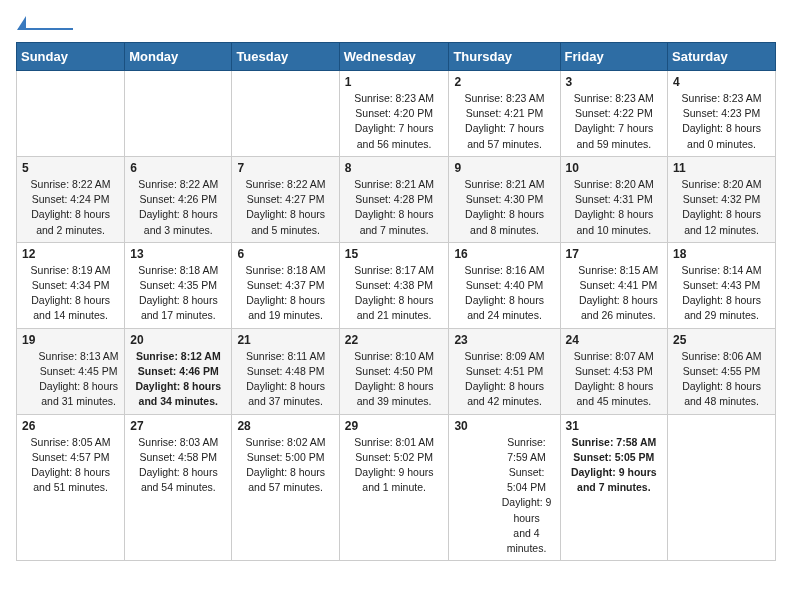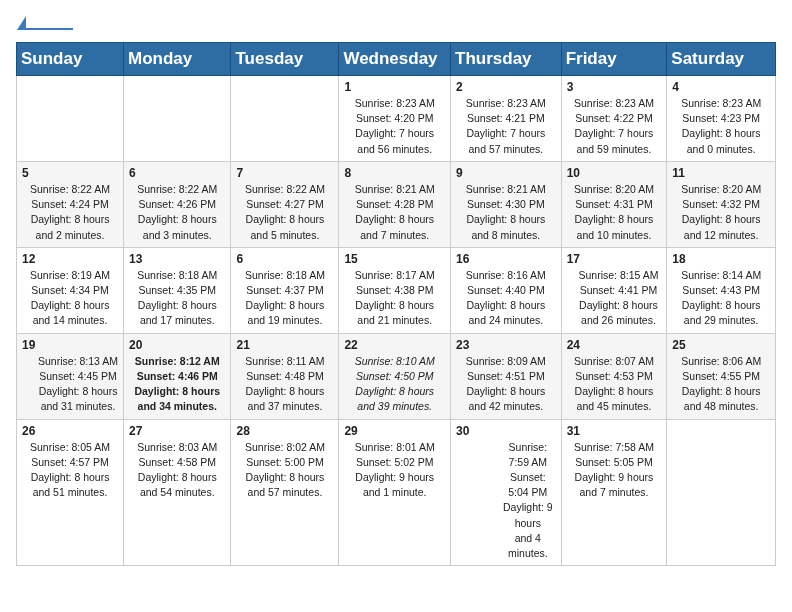--- a/index.html
+++ b/index.html
@@ -33,21 +33,21 @@
       font-size: 16px;
       color: #333;
     }
     .calendar {
       width: 100%;
       border-collapse: collapse;
     }
     .calendar th {
       background: #2e6da4;
       color: #fff;
-      font-size: 17px;
+      font-size: 13px;
       font-weight: bold;
       padding: 6px 4px;
       text-align: left;
       border: 1px solid #1a5080;
     }
     .calendar td {
       vertical-align: top;
       padding: 4px 5px;
       border: 1px solid #ccc;
       width: 113px;
@@ -257,21 +257,21 @@
         </td>
         <td>
           <div class="day-number">21</div>
           <div class="day-info" style="white-space: pre-line;">Sunrise: 8:11 AM
 Sunset: 4:48 PM
 Daylight: 8 hours
 and 37 minutes.</div>
         </td>
         <td>
           <div class="day-number">22</div>
-          <div class="day-info" style="white-space: pre-line; font-style: italic;">Sunrise: 8:10 AM
+          <div class="day-info" style="white-space: pre-line;">Sunrise: 8:10 AM
 Sunset: 4:50 PM
 Daylight: 8 hours
 and 39 minutes.</div>
         </td>
         <td>
           <div class="day-number">23</div>
           <div class="day-info" style="white-space: pre-line;">Sunrise: 8:09 AM
 Sunset: 4:51 PM
 Daylight: 8 hours
 and 42 minutes.</div>
@@ -322,21 +322,21 @@
         </td>
         <td>
           <div class="day-number">30</div>
           <div class="day-info" style="white-space: pre-line; margin-left: 44px;">Sunrise: 7:59 AM
 Sunset: 5:04 PM
 Daylight: 9 hours
 and 4 minutes.</div>
         </td>
         <td>
           <div class="day-number">31</div>
-          <div class="day-info" style="white-space: pre-line;">Sunrise: 7:58 AM
+          <div class="day-info" style="white-space: pre-line; font-weight: bold;">Sunrise: 7:58 AM
 Sunset: 5:05 PM
 Daylight: 9 hours
 and 7 minutes.</div>
         </td>
         <td class="empty-cell"></td>
       </tr>
     </tbody>
 </table>
 
 </body></html>

